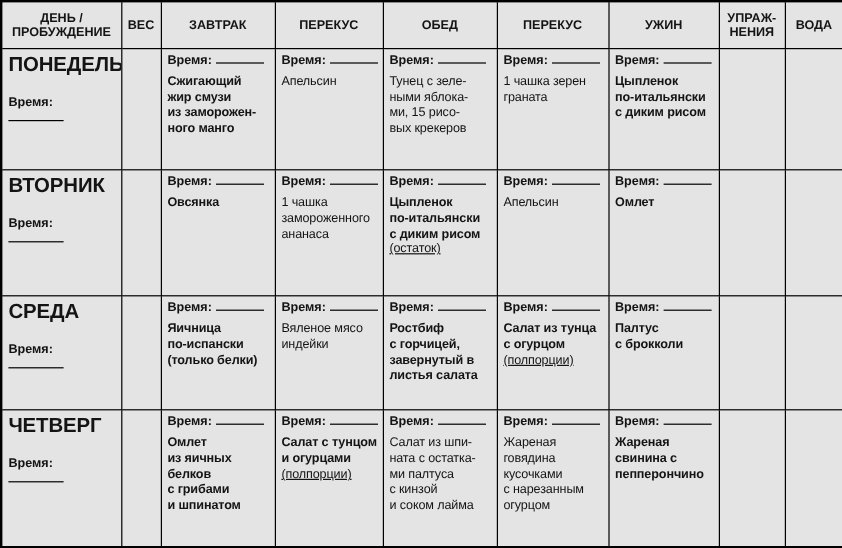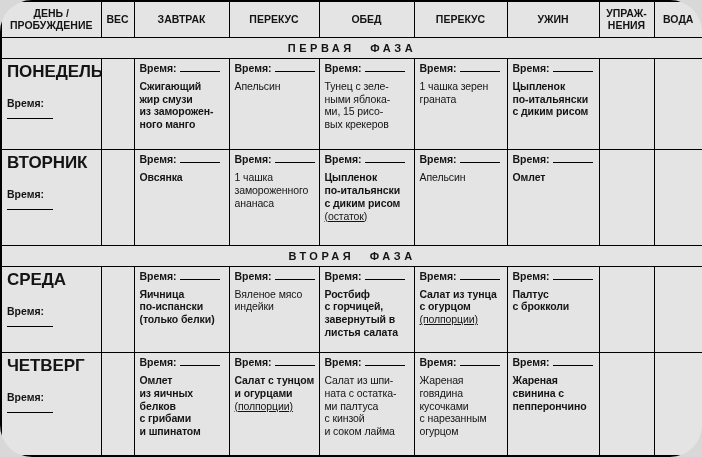--- a/index.html
+++ b/index.html
@@ -1,16 +1,16 @@
 <!DOCTYPE html>
 <html><head>
 <meta charset="utf-8">
 <style>
   html,body{margin:0;padding:0;background:#d8d8d8;}
-  .page{width:702px;height:457px;background:#fca5a5;overflow:hidden;border-radius:32px;}
+  .page{width:702px;height:457px;background:#fca5a5;overflow:hidden;}
   table.plan{
     border-collapse:collapse;table-layout:fixed;
     width:702px;height:457px;
     background:#e4e4e4;color:#141414;
     font-family:"Liberation Sans","DejaVu Sans",sans-serif;
     border:2px solid #000;
   }
   td,th{border:1px solid #000;vertical-align:top;padding:3px 4px 2px 5px;overflow:hidden;}
   th{
     font-size:10.5px;font-weight:bold;text-align:center;vertical-align:middle;
@@ -55,23 +55,20 @@
     <th>ЗАВТРАК</th>
     <th>ПЕРЕКУС</th>
     <th>ОБЕД</th>
     <th>ПЕРЕКУС</th>
     <th>УЖИН</th>
     <th>УПРАЖ-
 НЕНИЯ</th>
     <th>ВОДА</th>
   </tr>
 
-  <tr class="rp">
-    <td colspan="9" class="phase-cell">ПЕРВАЯ ФАЗА</td>
-  </tr>
 
   <tr class="r1">
     <td>
       <div class="day-name">ПОНЕДЕЛЬНИК</div>
       <div class="day-time">Время:</div>
       <div class="day-time-line"></div>
     </td>
     <td></td>
     <td>
       <div class="time-row"><span>Время:</span><span class="time-line"></span></div>
@@ -135,23 +132,20 @@
       <div class="meal-text">Апельсин</div>
     </td>
     <td>
       <div class="time-row"><span>Время:</span><span class="time-line"></span></div>
       <div class="meal-text bold">Омлет</div>
     </td>
     <td></td>
     <td></td>
   </tr>
 
-  <tr class="rp">
-    <td colspan="9" class="phase-cell">ВТОРАЯ ФАЗА</td>
-  </tr>
 
   <tr class="r3">
     <td>
       <div class="day-name">СРЕДА</div>
       <div class="day-time">Время:</div>
       <div class="day-time-line"></div>
     </td>
     <td></td>
     <td>
       <div class="time-row"><span>Время:</span><span class="time-line"></span></div>

